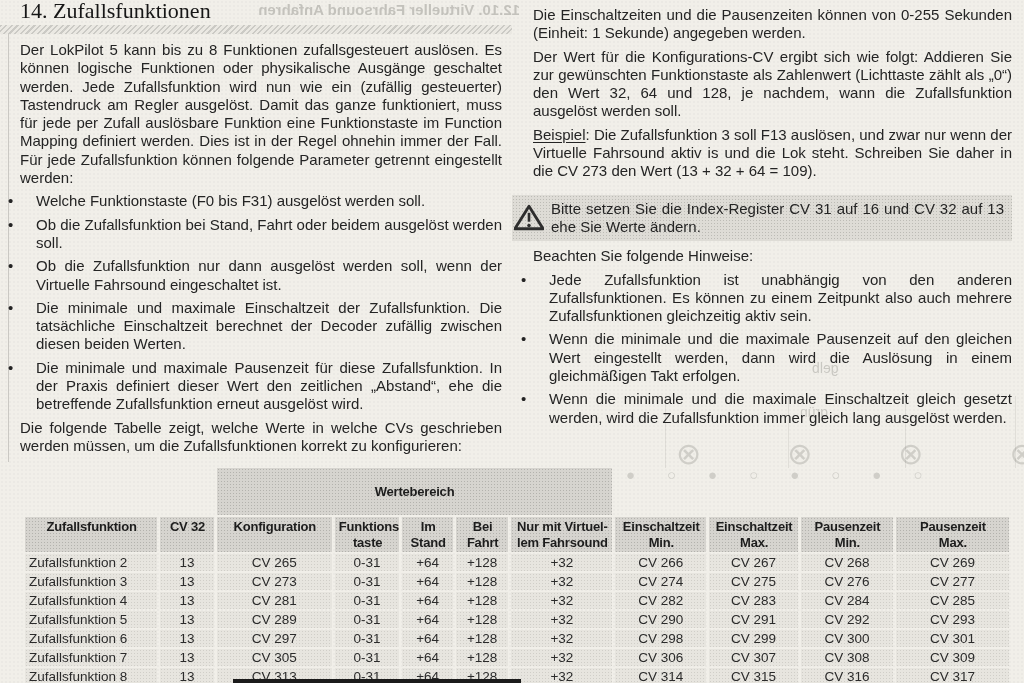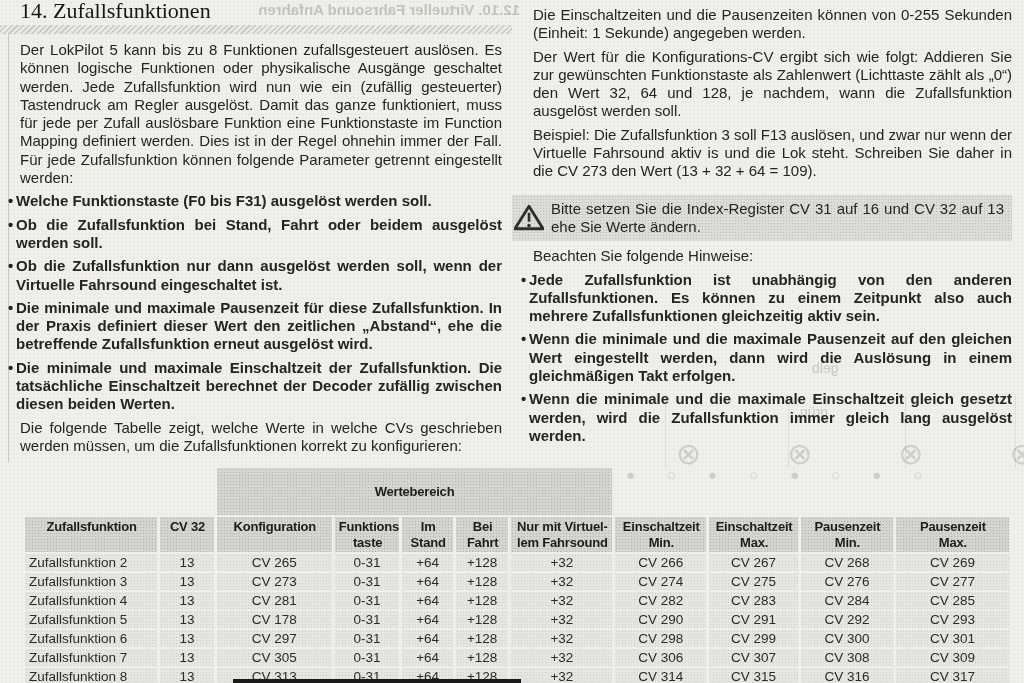--- a/index.html
+++ b/index.html
@@ -33,23 +33,23 @@
   .ghost-lamps-big{position:absolute;left:676px;top:436px;font-size:30px;letter-spacing:86px;white-space:nowrap;color:#c8c7c1;opacity:.8;}
   .ghost-lamps-small{position:absolute;left:626px;top:466px;font-size:15px;letter-spacing:32px;white-space:nowrap;color:#c8c7c1;opacity:.8;}
   .ghost-vline{position:absolute;top:396px;width:1px;height:72px;background:rgba(0,0,0,.07);}
   .bottom-strip{position:absolute;left:233px;top:679px;width:288px;height:4px;background:#1b1b1b;}
   
   .col{position:absolute;font-size:15px;line-height:18.3px;text-align:justify;}
   .col p{margin:0 0 5px 0;}
   .col-left{left:20px;top:41px;width:482px;}
   .col-right{left:533px;top:6px;width:479px;}
   ul.bullets{list-style:none;margin:0 0 5px -12px;padding:0;}
-  ul.bullets li{position:relative;padding-left:8px;margin:0 0 5px 0;text-align:justify;font-weight:bold;}
+  ul.bullets li{position:relative;padding-left:28px;margin:0 0 5px 0;text-align:justify;}
   ul.bullets li::before{content:"\2022";position:absolute;left:0;top:0;}
-  .example-label{text-underline-offset:2px;}
+  .example-label{text-decoration:underline;text-underline-offset:2px;}
   
   .warning-note{
     display:flex;align-items:center;gap:7px;
     margin:14px 0 6px -21px;width:500px;box-sizing:border-box;
     padding:5px 8px 5px 2px;
     background-color:#dedcd6;
     background-image:radial-gradient(#bcbbb5 0.8px, transparent 0.9px);
     background-size:3px 3px;
   }
   .warning-icon{flex:0 0 30px;height:27px;}
@@ -92,22 +92,22 @@
 <h1 class="page-title">14. Zufallsfunktionen</h1>
 <div class="heading-rule"></div>
 <div class="left-rule"></div>
 
 <div class="col col-left">
   <p>Der LokPilot 5 kann bis zu 8 Funktionen zufallsgesteuert auslösen. Es können logische Funktionen oder physikalische Ausgänge geschaltet werden. Jede Zufallsfunktion wird nun wie ein (zufällig gesteuerter) Tastendruck am Regler ausgelöst.  Damit das ganze funktioniert, muss für jede per Zufall auslösbare Funktion eine Funktionstaste im Function Mapping definiert werden. Dies ist in der Regel ohnehin immer der Fall. Für jede Zufallsfunktion können folgende Parameter getrennt eingestellt werden:</p>
   <ul class="bullets">
       <li>Welche Funktionstaste (F0 bis F31) ausgelöst werden soll.</li>
       <li>Ob die Zufallsfunktion bei Stand, Fahrt oder beidem ausgelöst werden soll.</li>
       <li>Ob die Zufallsfunktion nur dann ausgelöst werden soll, wenn der Virtuelle Fahrsound eingeschaltet ist.</li>
+      <li>Die minimale und  maximale Einschaltzeit der Zufallsfunktion. Die tatsächliche Einschaltzeit berechnet der Decoder zufällig zwischen diesen beiden Werten.</li>
       <li>Die minimale und maximale Pausenzeit für diese Zufallsfunktion. In der Praxis definiert dieser Wert den zeitlichen „Abstand“, ehe die betreffende Zufallsfunktion erneut ausgelöst wird.</li>
-      <li>Die minimale und  maximale Einschaltzeit der Zufallsfunktion. Die tatsächliche Einschaltzeit berechnet der Decoder zufällig zwischen diesen beiden Werten.</li>
     </ul>
   <p>Die folgende Tabelle zeigt, welche Werte in welche CVs geschrieben werden müssen, um die Zufallsfunktionen korrekt zu konfigurieren:</p>
 </div>
 
 <div class="col col-right">
   <p>Die Einschaltzeiten und die Pausenzeiten können von 0-255 Sekunden (Einheit: 1 Sekunde) angegeben werden.</p>
   <p>Der Wert für die Konfigurations-CV ergibt sich wie folgt: Addieren Sie zur gewünschten Funktionstaste als Zahlenwert (Lichttaste zählt als „0“) den Wert 32, 64 und 128, je nachdem, wann die Zufallsfunktion ausgelöst werden soll.</p>
   <p><span class="example-label">Beispiel</span><span>: Die Zufallsfunktion 3 soll F13 auslösen, und zwar nur wenn der Virtuelle Fahrsound aktiv is und die Lok steht. Schreiben Sie daher in die CV 273 den Wert (13 + 32 + 64 = 109).</span></p>
   <div class="warning-note">
     <svg class="warning-icon" viewBox="0 0 32 28">
@@ -204,21 +204,21 @@
           <td>+128</td>
           <td>+32</td>
           <td>CV 282</td>
           <td>CV 283</td>
           <td>CV 284</td>
           <td>CV 285</td>
         </tr>
         <tr>
           <td class="cell-left">Zufallsfunktion 5</td>
           <td>13</td>
-          <td>CV 178</td>
+          <td>CV 289</td>
           <td>0-31</td>
           <td>+64</td>
           <td>+128</td>
           <td>+32</td>
           <td>CV 290</td>
           <td>CV 291</td>
           <td>CV 292</td>
           <td>CV 293</td>
         </tr>
         <tr>

